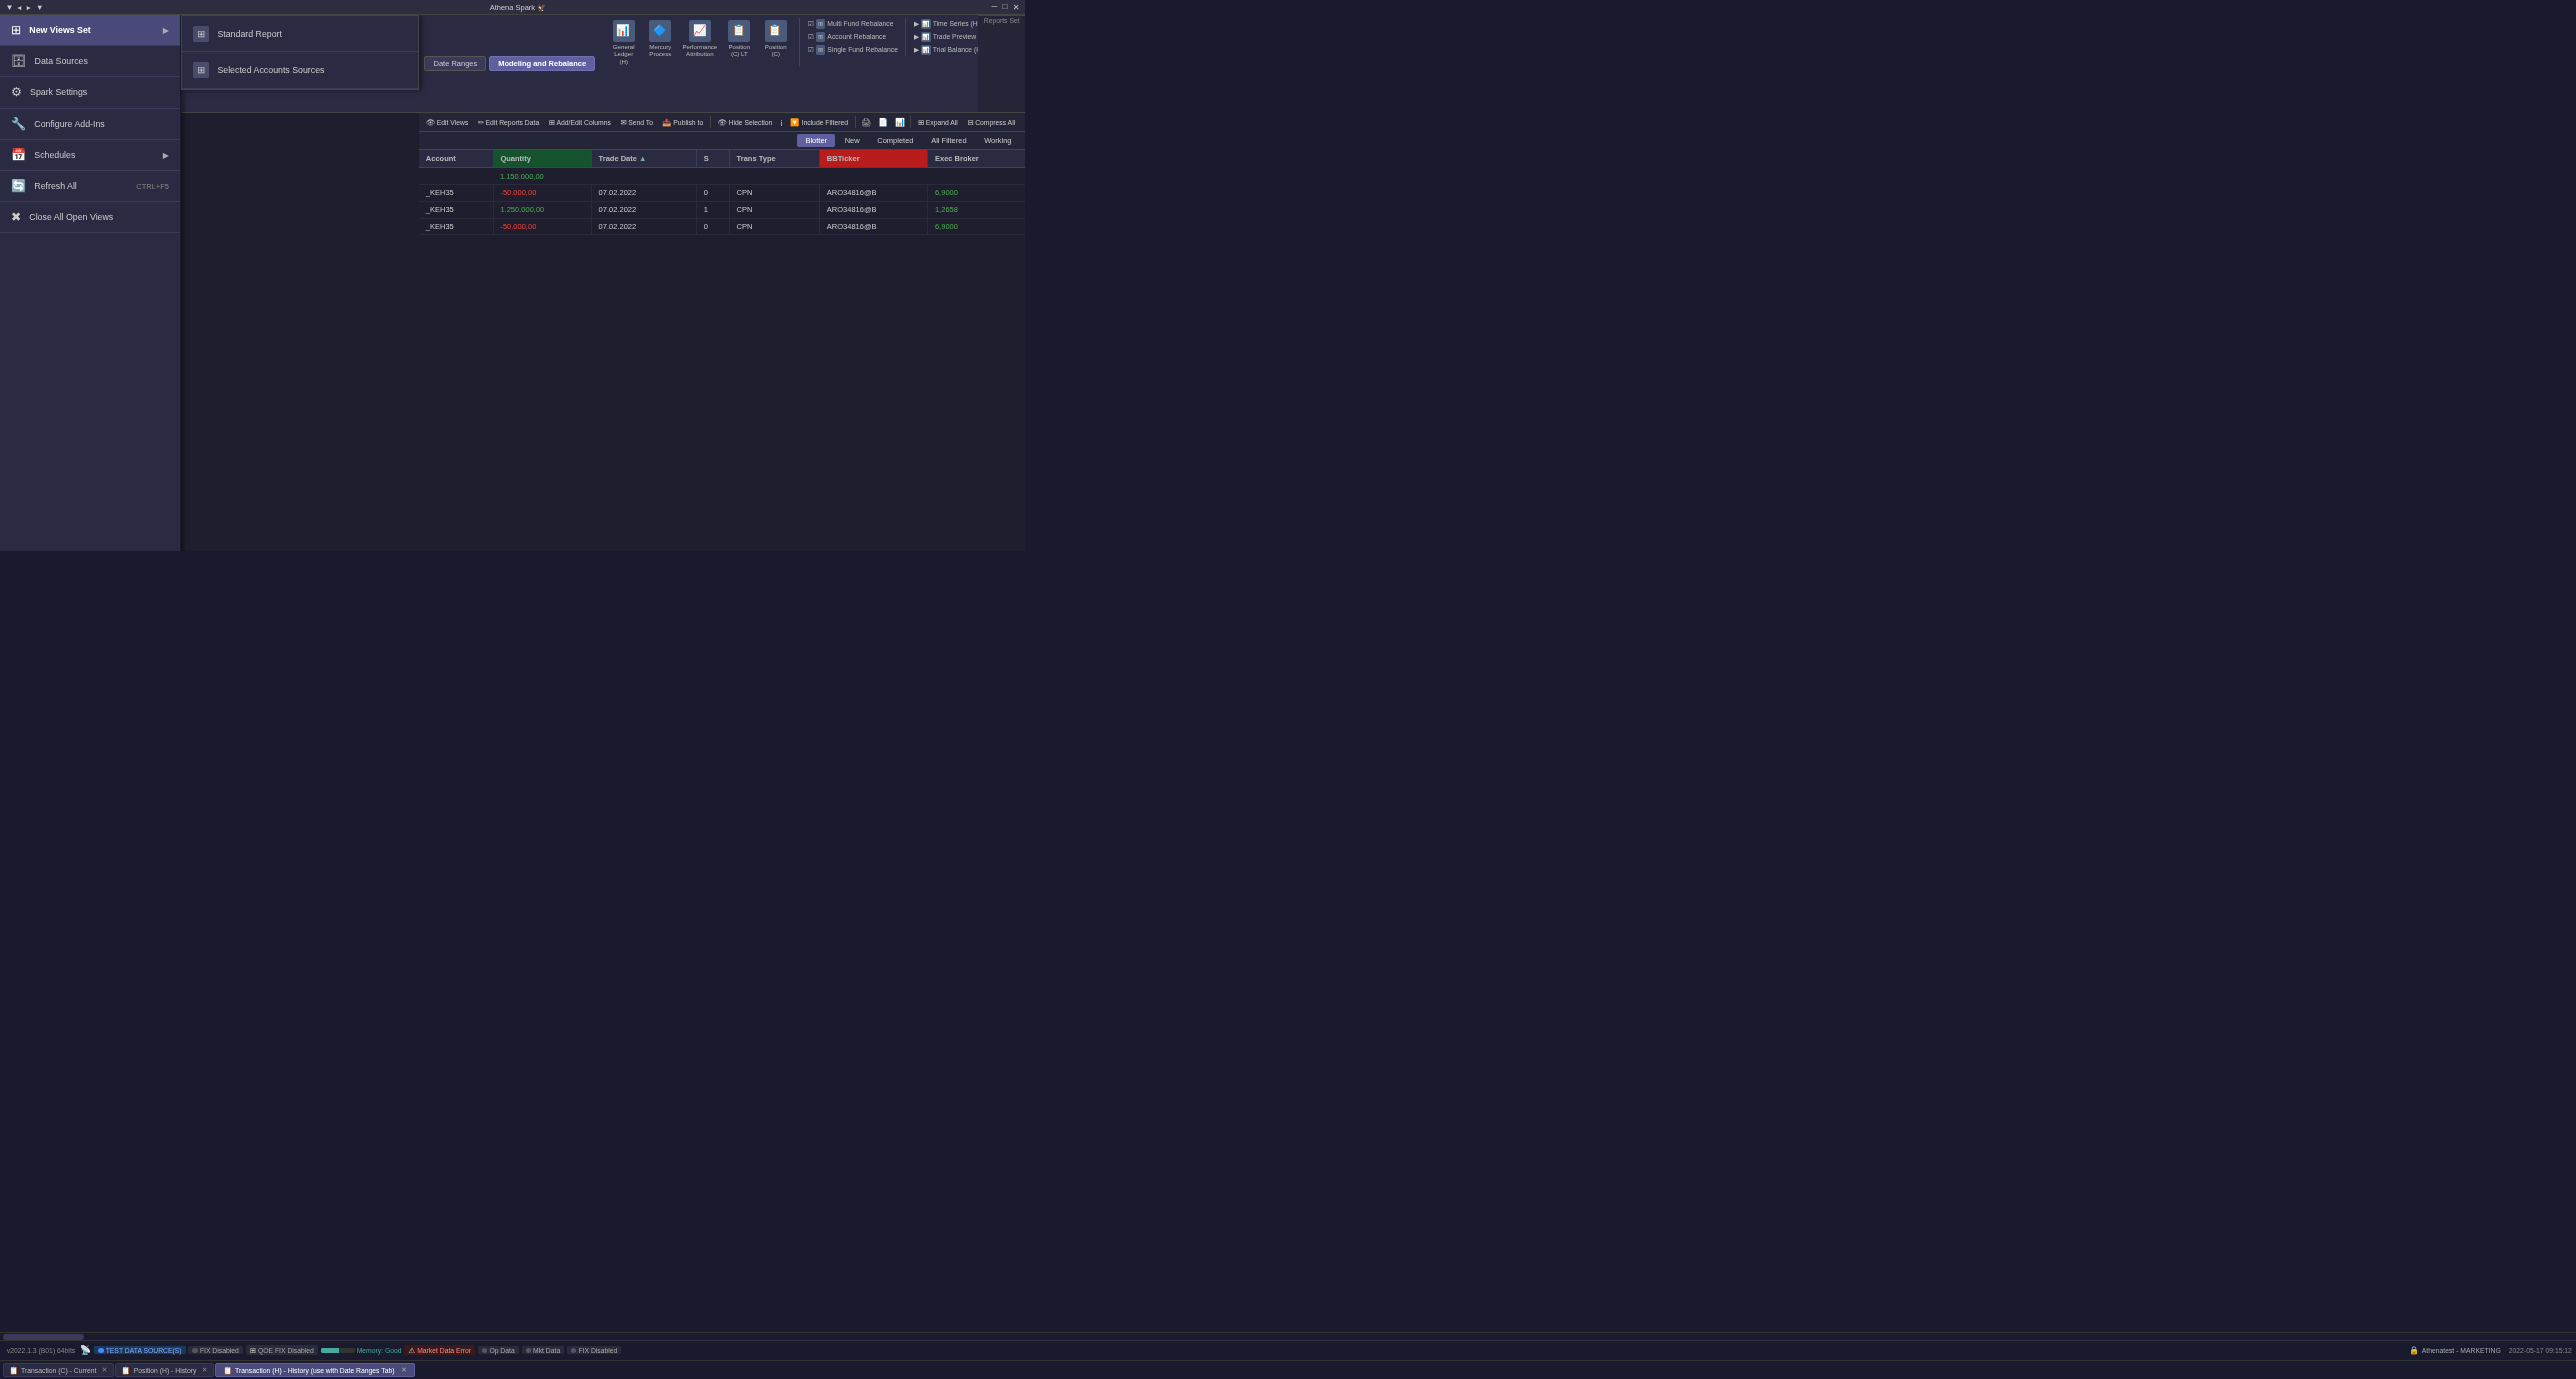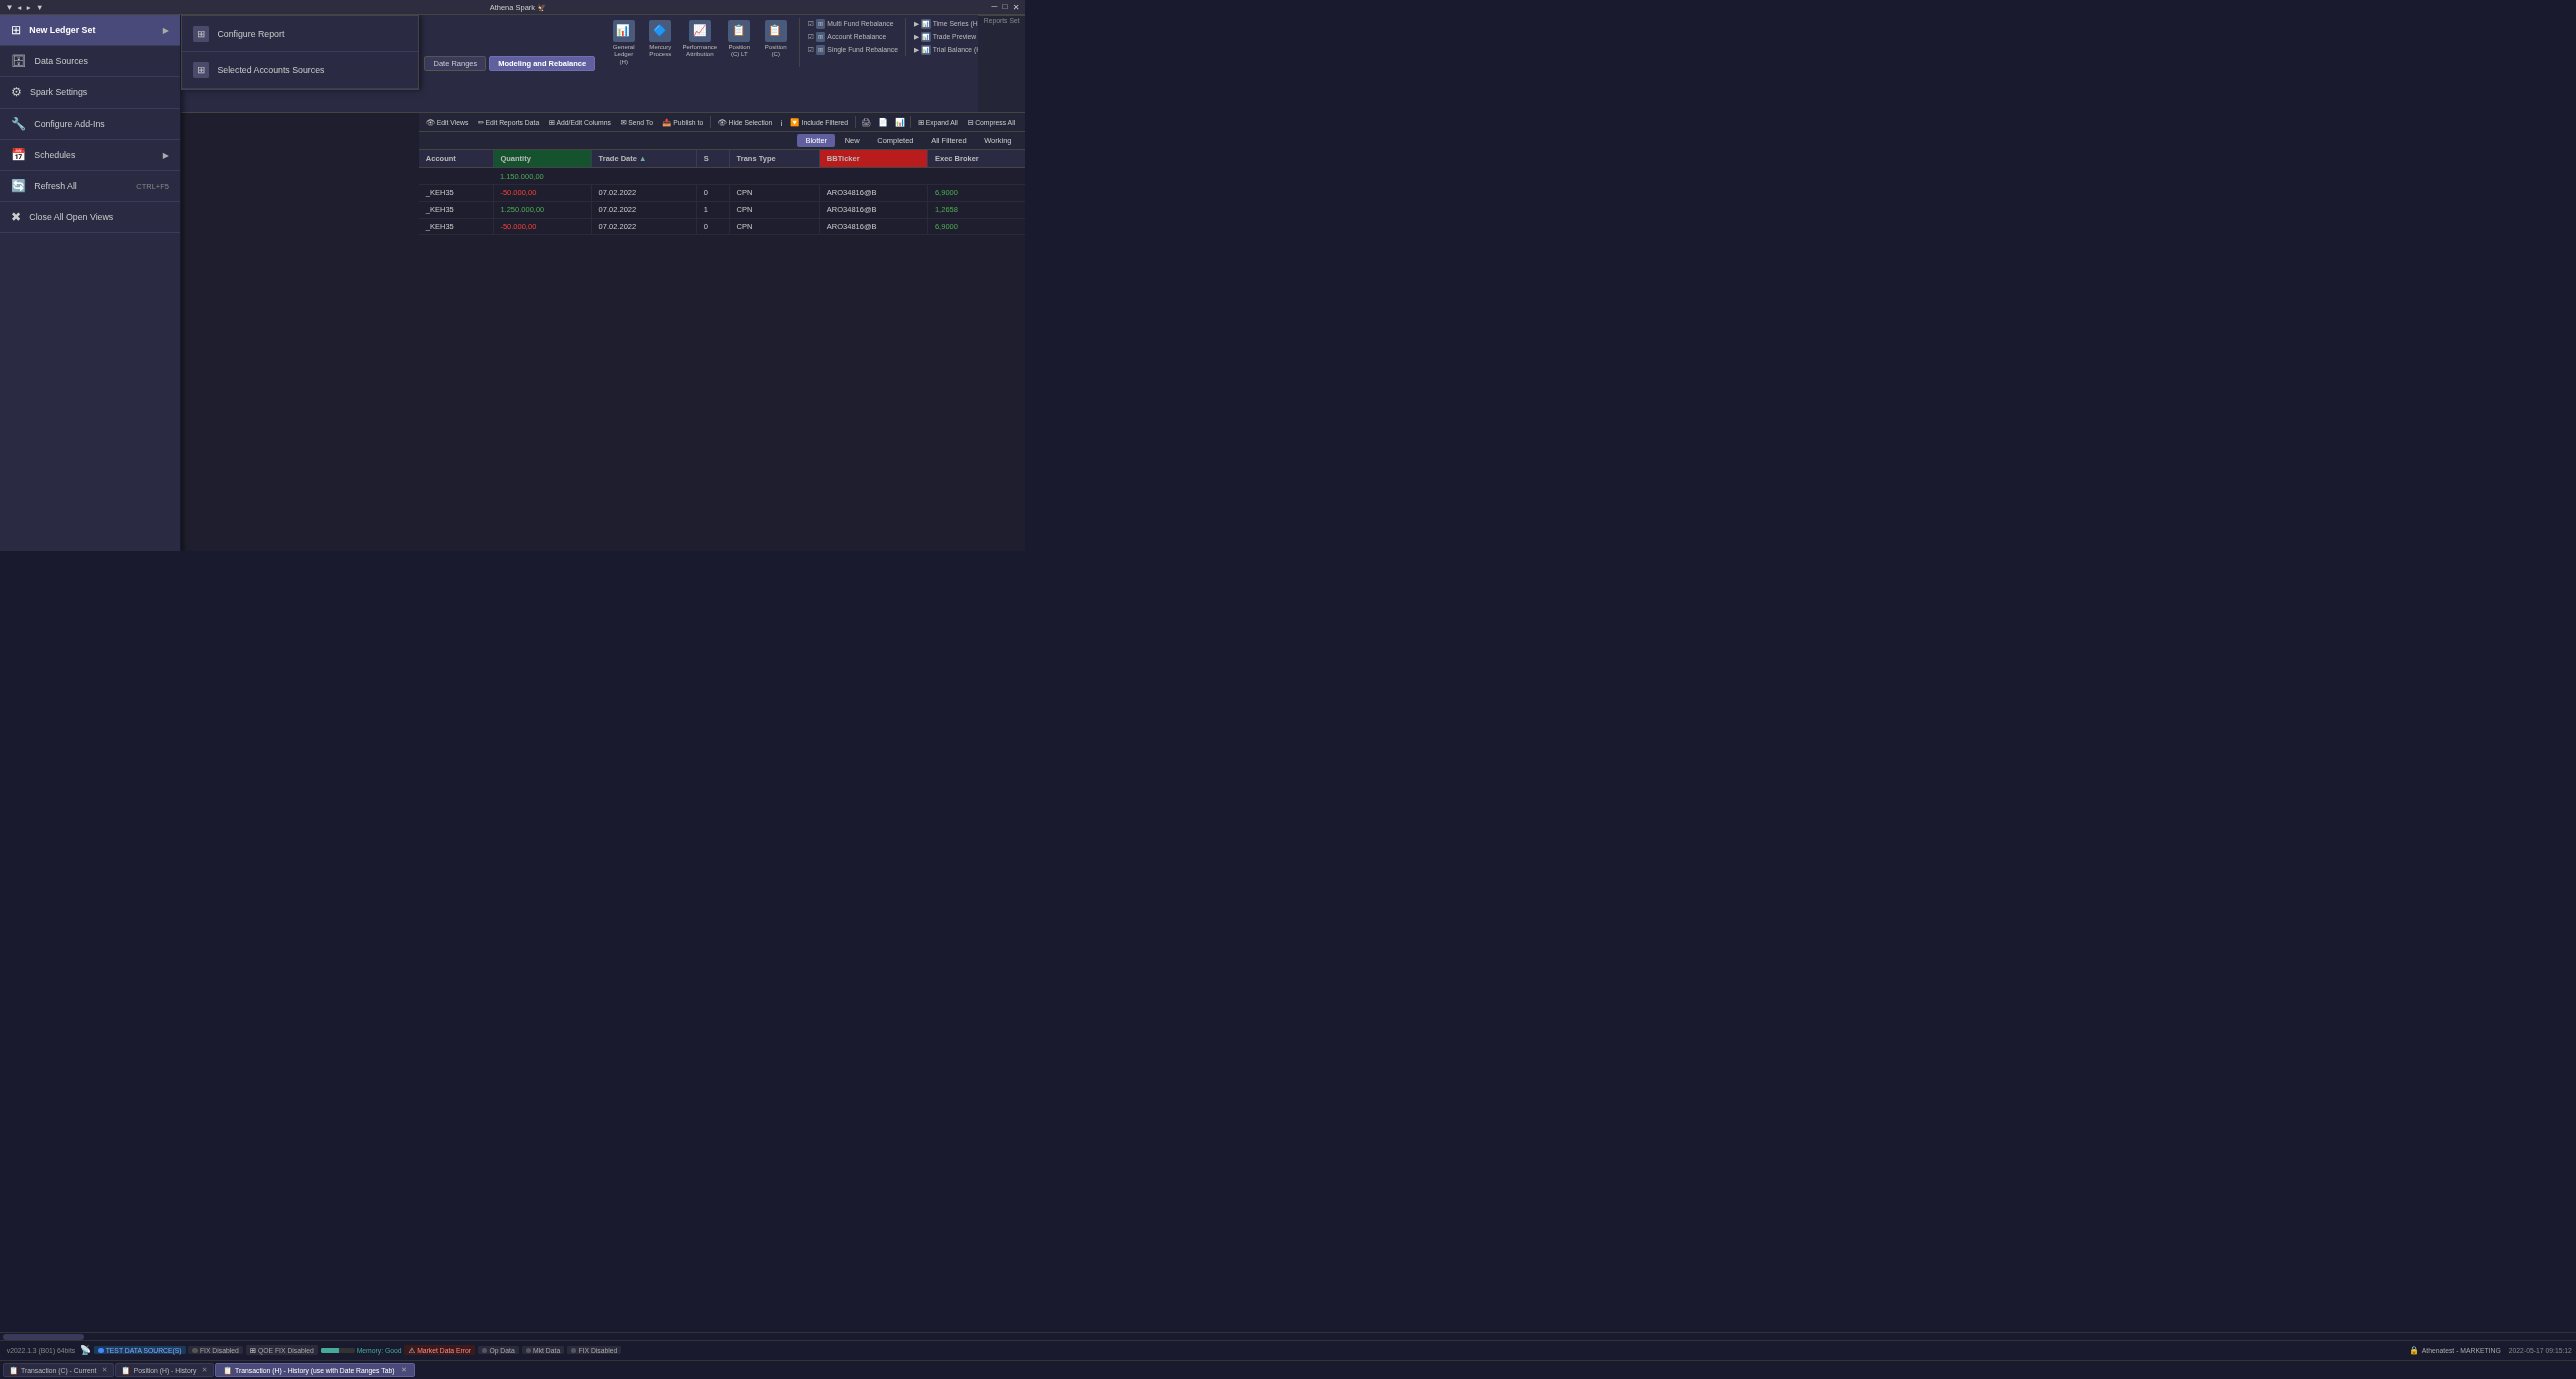--- a/index.html
+++ b/index.html
@@ -271,21 +271,21 @@
       <div style="font-size:54px;">👁</div>
       <div style="font-size:33px;font-weight:bold;letter-spacing:5.4px;color:#888;">ATHENA</div>
       <div style="font-size:9.5px;letter-spacing:2px;color:#666;margin-top:2.7px;">PART OF ♾ UNITED FINTECH</div>
     </div>
   </div>
 
   <div style="position:absolute;left:0;top:0;width:181px;background:#2a2a42;border-right:1.4px solid #1a1a2e;box-shadow:2.7px 0 5.4px rgba(0,0,0,0.5);z-index:100;display:flex;flex-direction:column;height:100%;">
 
     <div style="display:flex;align-items:center;padding:8.1px 11px;cursor:pointer;color:#fff;font-size:8.8px;border-bottom:0.7px solid #3a3a5a;gap:8.1px;background:#4a4a7a;">
       <span style="font-size:12.2px;">⊞</span>
-      <span style="flex:1;font-weight:bold;">New Ledger Set</span>
+      <span style="flex:1;font-weight:bold;">New Views Set</span>
       <span style="font-size:8.1px;color:#aaa;">▶</span>
     </div>
 
     <div style="display:flex;align-items:center;padding:8.1px 11px;cursor:pointer;color:#ccc;font-size:8.8px;border-bottom:0.7px solid #3a3a5a;gap:8.1px;">
       <span style="font-size:12.2px;">🗄</span>
       <span style="flex:1;">Data Sources</span>
     </div>
 
     <div style="display:flex;align-items:center;padding:8.1px 11px;cursor:pointer;color:#ccc;font-size:8.8px;border-bottom:0.7px solid #3a3a5a;gap:8.1px;">
       <span style="font-size:12.2px;">⚙</span>
@@ -329,21 +329,21 @@
       <div style="display:flex;align-items:center;gap:2.7px;cursor:pointer;color:#ccc;font-size:8.1px;">
         <span style="font-size:8.8px;color:#f88;">✕</span>
         <span>Close Spark</span>
       </div>
     </div>
   </div>
 
   <div style="position:absolute;left:181px;top:0;width:238px;background:#2a2a42;z-index:101;box-shadow:2.7px 0 5.4px rgba(0,0,0,0.5);border:0.7px solid #444;">
     <div style="display:flex;align-items:center;padding:9.5px 11px;cursor:pointer;color:#ccc;font-size:8.8px;border-bottom:0.7px solid #3a3a5a;gap:8.1px;">
       <span style="width:16.3px;height:16.3px;background:#4a4a6a;border-radius:1.4px;display:flex;align-items:center;justify-content:center;font-size:9.5px;">⊞</span>
-      <span>Configure Report</span>
+      <span>Standard Report</span>
     </div>
     <div style="display:flex;align-items:center;padding:9.5px 11px;cursor:pointer;color:#ccc;font-size:8.8px;border-bottom:0.7px solid #3a3a5a;gap:8.1px;">
       <span style="width:16.3px;height:16.3px;background:#4a4a6a;border-radius:1.4px;display:flex;align-items:center;justify-content:center;font-size:9.5px;">⊞</span>
       <span>Selected Accounts Sources</span>
     </div>
   </div>
 
 </div>
 
 <div style="position:fixed;bottom:39px;left:0;width:100%;height:8.1px;background:#1a1a2e;border-top:0.7px solid #333;">

